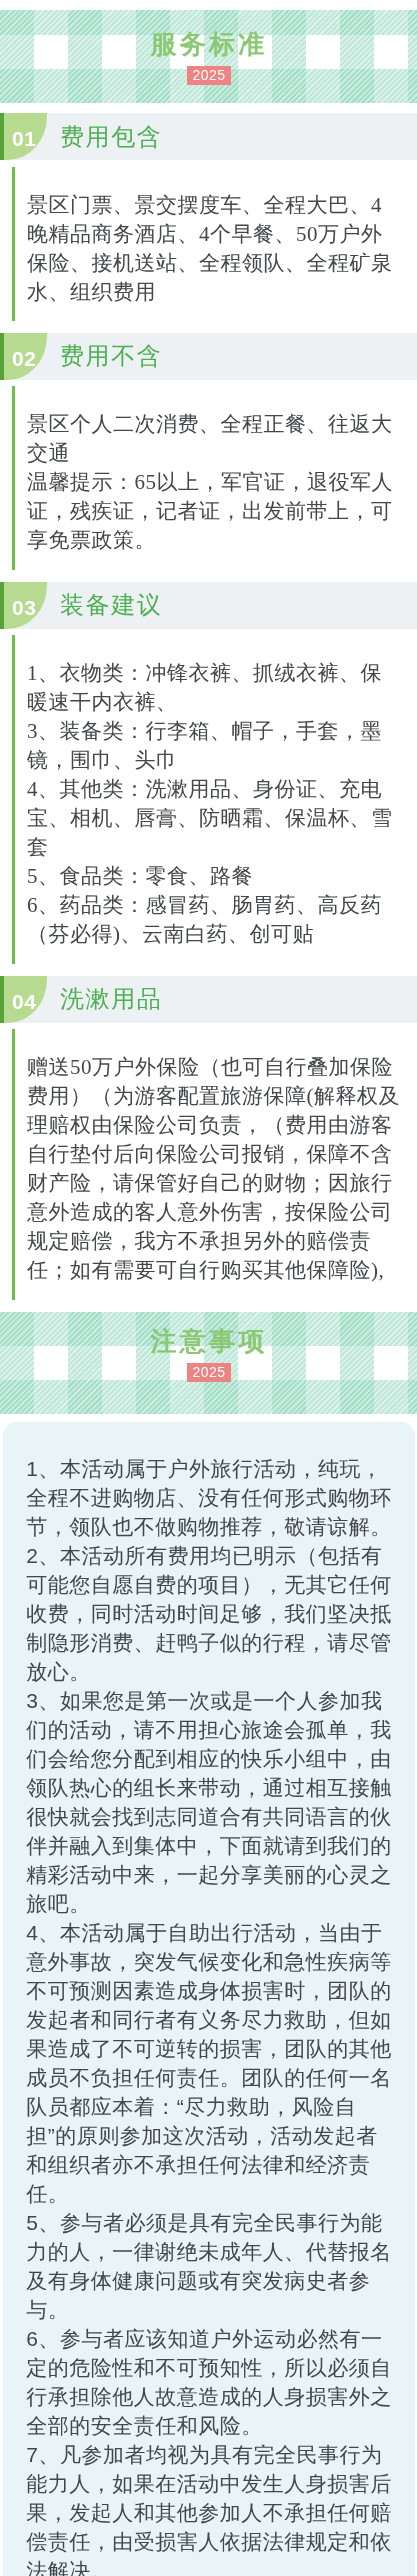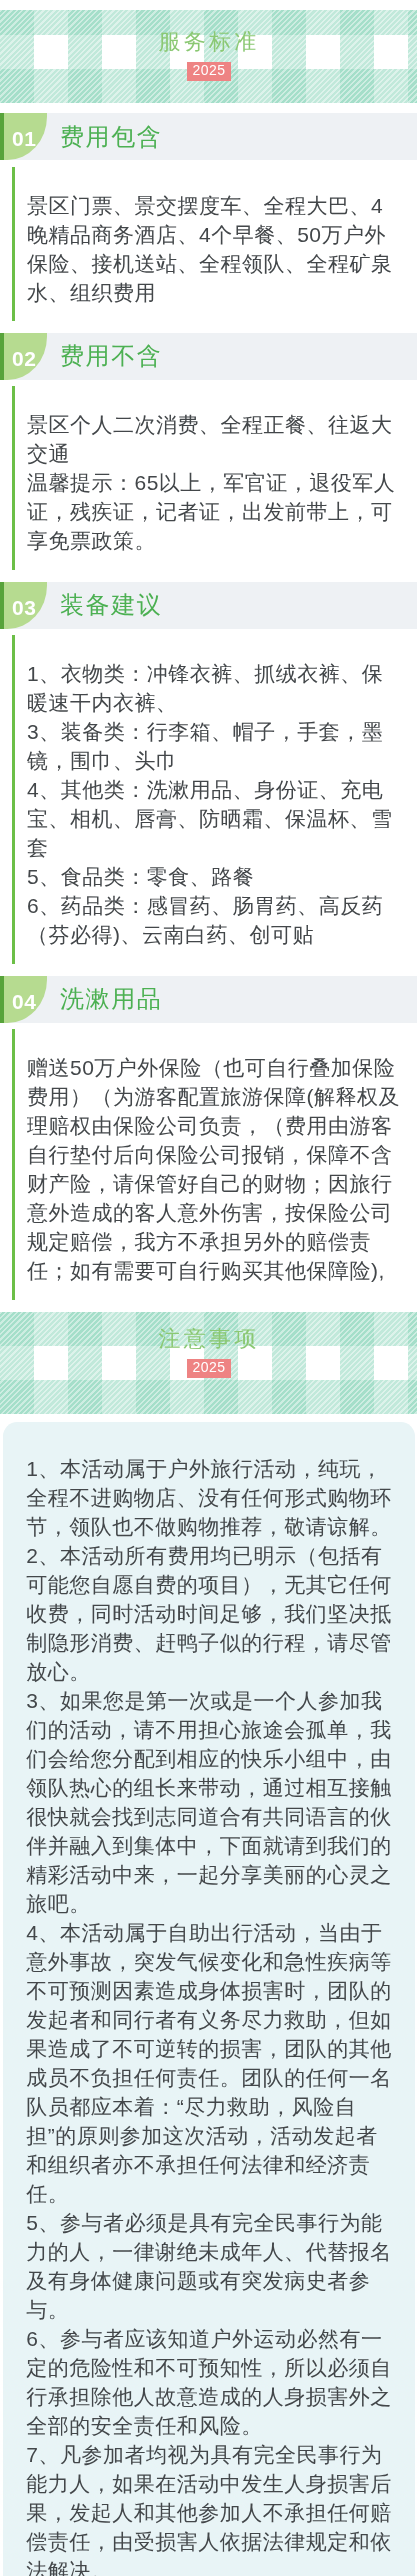--- a/index.html
+++ b/index.html
@@ -20,22 +20,22 @@
     background-color:#ffffff;
     background-image:
       repeating-linear-gradient(135deg, rgba(255,255,255,0.45) 0 1.6px, rgba(255,255,255,0) 1.6px 3.8px),
       repeating-linear-gradient(90deg, rgba(142,214,188,0.55) 0 34px, rgba(0,0,0,0) 34px 68px),
       repeating-linear-gradient(0deg, rgba(142,214,188,0.55) 0 34px, rgba(0,0,0,0) 34px 68px);
   }
   .band-1{height:93px;padding-top:0;}
   .band-2{height:102px;}
   .band-title{
     padding-top:20px;
-    font-size:22px;
-    font-weight:normal;
+    font-size:26px;
+    font-weight:bold;
     letter-spacing:3.3px;
     color:#8bc873;
     line-height:1.1;
   }
   .band-2 .band-title{padding-top:15.4px;}
   .year-badge{
     display:inline-block;
     margin-top:7.7px;
     background:#ee8383;
     color:#ffffff;
@@ -75,20 +75,21 @@
     margin:6.6px 15.4px 12px 12px;
     border-left:3.3px solid #6cbf47;
     padding:24px 0 14.3px 12px;
   }
   .sec-body p{
     margin:0;
     font-size:21px;
     line-height:29px;
     letter-spacing:0.5px;
     color:#43474a;
+    font-family:Liberation Serif, serif;
   }
 
   
   .notes-panel{
     margin:8.8px 3.3px 4.4px 3.3px;
     background:#e8f4f6;
     border-radius:14.3px;
     padding:32px 20px 57px 23px;
   }
   .notes-panel p{

